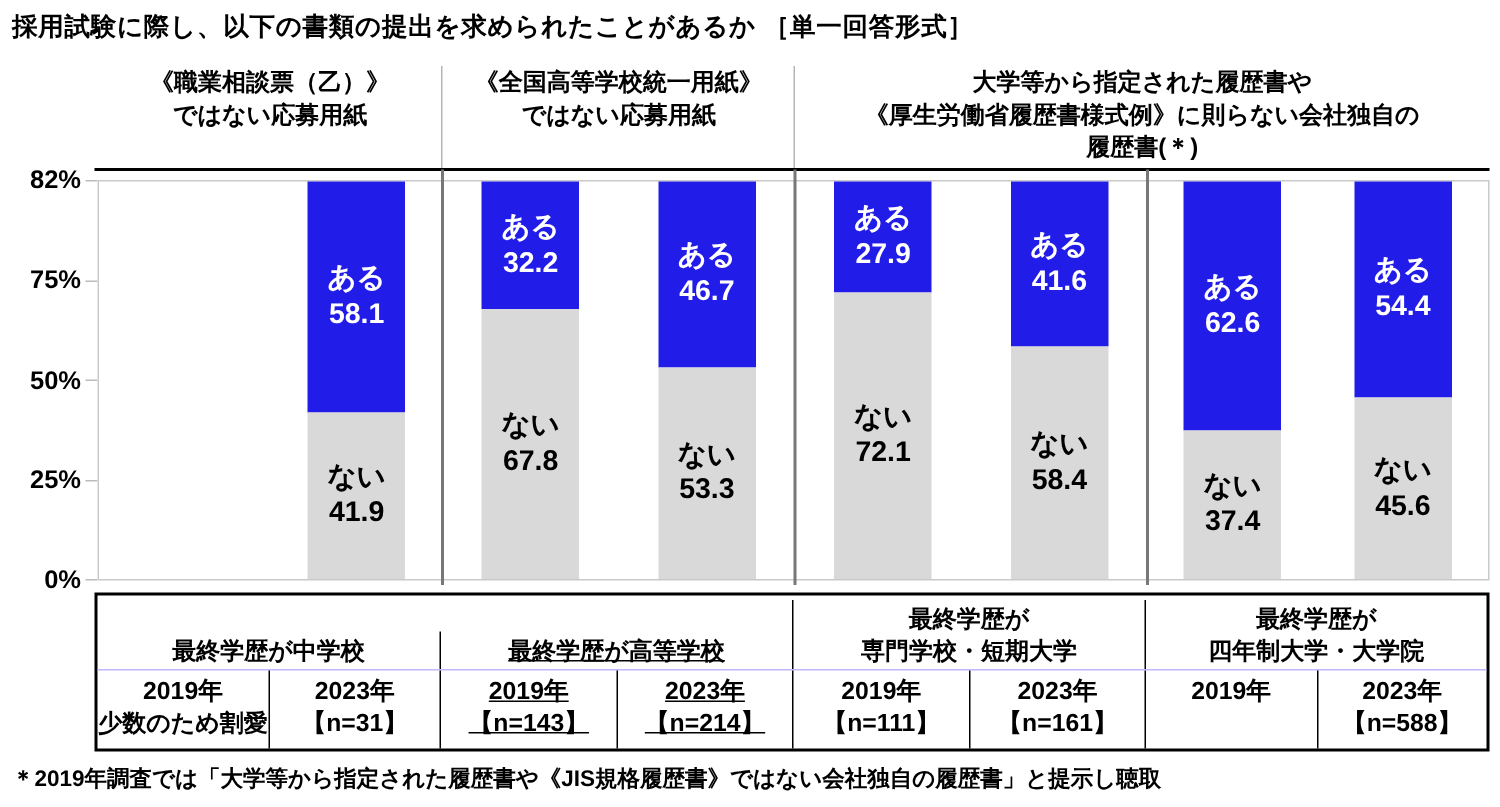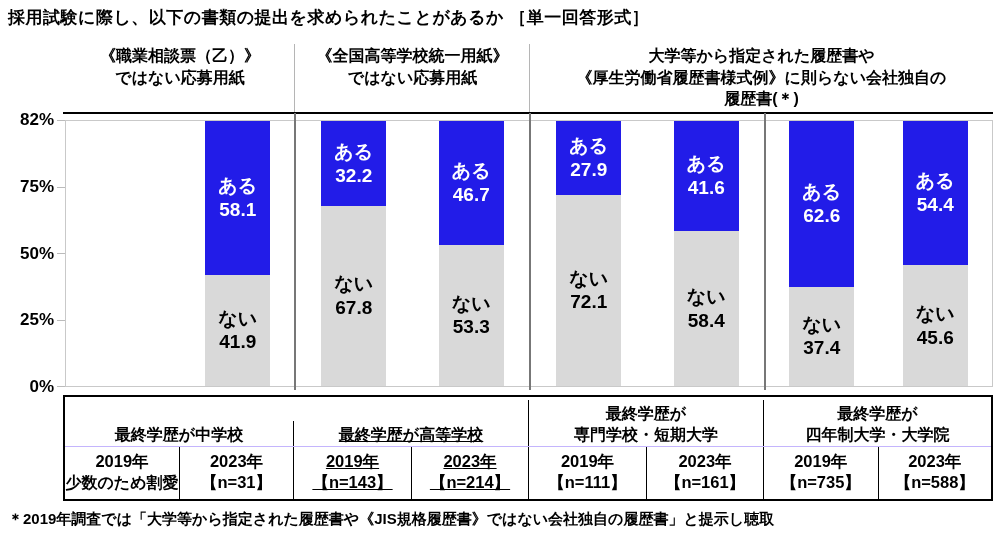--- a/index.html
+++ b/index.html
@@ -263,21 +263,20 @@
           <div class="nn">【n=111】</div>
         </div>
         <div class="ycell">
           <div class="yr">2023年</div>
           <div class="nn">【n=161】</div>
         </div>
       </div>
       <div class="g2 gw4">
         <div class="ycell">
           <div class="yr">2019年</div>
-          <div class="nn">【n=735】</div>
         </div>
         <div class="ycell">
           <div class="yr">2023年</div>
           <div class="nn">【n=588】</div>
         </div>
       </div>
     </div>
   </div>
 
   <div class="footnote">＊2019年調査では「大学等から指定された履歴書や《JIS規格履歴書》ではない会社独自の履歴書」と提示し聴取</div>

